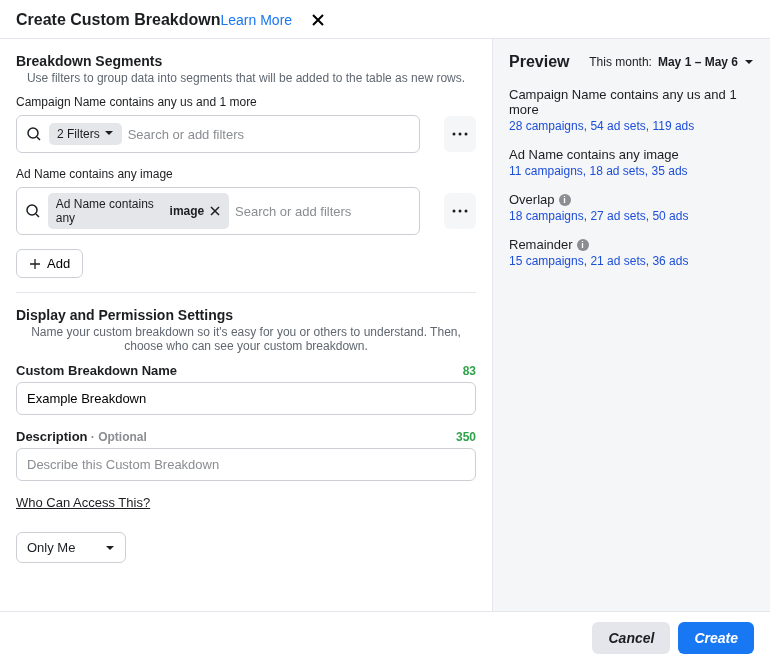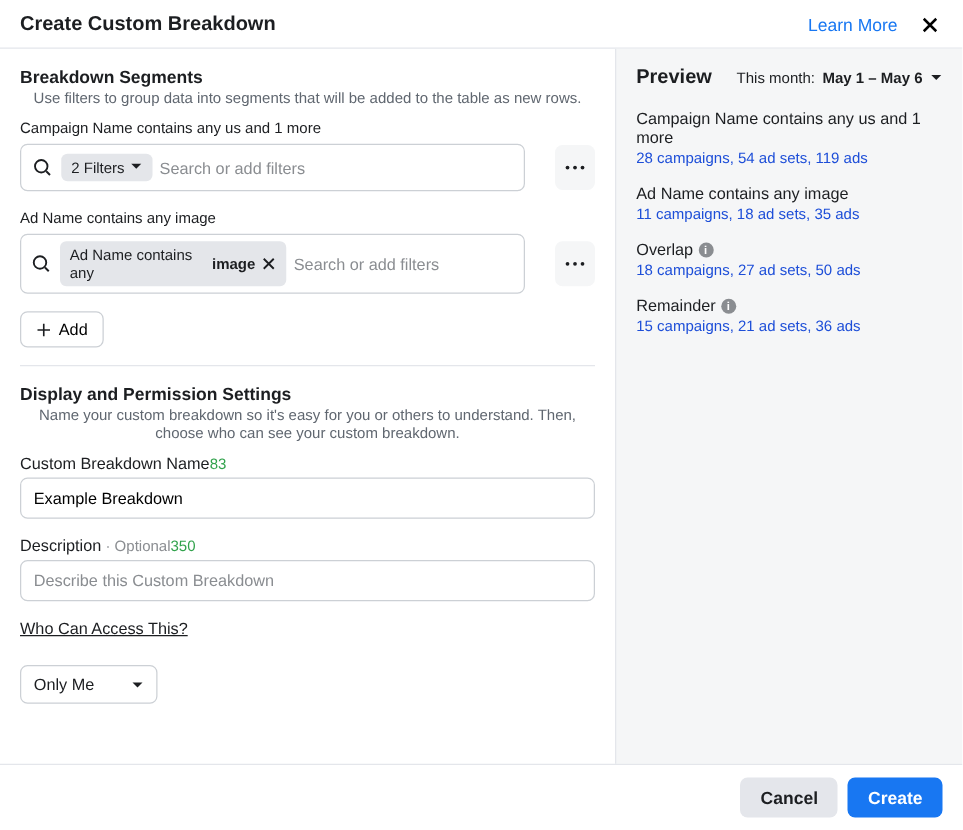--- a/index.html
+++ b/index.html
@@ -1,18 +1,18 @@
 <!DOCTYPE html>
 <html><head>
 <meta charset="utf-8">
 <style>
   * { box-sizing: border-box; margin: 0; padding: 0; }
   body { font-family: -apple-system, BlinkMacSystemFont, "Segoe UI", Helvetica, Arial, sans-serif; font-size: 13px; color: #1c1e21; width: 770px; height: 664px; overflow: hidden; background: #fff; }
   .dialog { display: flex; flex-direction: column; height: 100%; }
-  .header { display: flex; align-items: center; justify-content: space-between; padding: 10px 16px 8px 16px; border-bottom: 1px solid #e4e6eb; }
+  .header { display: flex; align-items: center; padding: 10px 16px 8px 16px; border-bottom: 1px solid #e4e6eb; }
   .header-title { font-size: 16px; font-weight: 700; }
   .header-right { display: flex; align-items: center; gap: 16px; }
   .learn-more { color: #1877f2; text-decoration: none; font-size: 14px; cursor: pointer; }
   .close-x { width: 20px; height: 20px; cursor: pointer; display: flex; align-items: center; justify-content: center; }
   .close-x svg { width: 16px; height: 16px; }
   .body { display: flex; flex: 1; min-height: 0; }
   .left { width: 492px; padding: 14px 16px 0 16px; overflow: auto; }
   .right { flex: 1; background: #f5f6f7; border-left: 1px solid #e4e6eb; padding: 14px 16px; }
   .section-title { font-size: 14px; font-weight: 700; margin-bottom: 2px; }
   .section-sub { font-size: 12px; color: #606770; margin-bottom: 10px; text-align: center; }
@@ -26,39 +26,39 @@
   .chip-caret svg { width: 10px; height: 10px; }
   .chip-x { display: flex; align-items: center; justify-content: center; width: 14px; height: 14px; cursor: pointer; }
   .chip-x svg { width: 12px; height: 12px; }
   .filter-input { flex: 1; border: none; outline: none; font-size: 13px; color: #1c1e21; }
   .filter-input::placeholder { color: #8a8d91; }
   .more-btn { width: 32px; height: 36px; background: #f5f6f7; border: none; border-radius: 6px; display: flex; align-items: center; justify-content: center; cursor: pointer; }
   .more-btn svg { width: 16px; height: 4px; }
   .add-btn { display: inline-flex; align-items: center; gap: 6px; border: 1px solid #ccd0d5; border-radius: 6px; padding: 6px 12px; font-size: 13px; background: #fff; cursor: pointer; }
   .add-btn svg { width: 12px; height: 12px; }
   .divider { border: none; border-top: 1px solid #e4e6eb; margin: 14px 0; }
-  .field-row { display: flex; align-items: center; margin-bottom: 4px; }
+  .field-row { display: flex; justify-content: space-between; align-items: center; margin-bottom: 4px; font-weight: bold; }
   .field-label { font-size: 13px; }
   .counter { font-size: 12px; }
   .counter.green { color: #31a24c; }
   .text-input { width: 100%; border: 1px solid #ccd0d5; border-radius: 6px; padding: 8px 10px; font-size: 13px; outline: none; margin-bottom: 14px; }
   .text-input::placeholder { color: #8a8d91; }
   .optional { color: #8a8d91; font-size: 12px; }
   .select-box { display: inline-flex; align-items: center; justify-content: space-between; border: 1px solid #ccd0d5; border-radius: 6px; padding: 7px 10px; font-size: 13px; min-width: 110px; cursor: pointer; gap: 16px; }
   .select-box svg { width: 10px; height: 10px; }
   .preview-header { display: flex; align-items: center; justify-content: space-between; margin-bottom: 16px; }
   .preview-title { font-size: 16px; font-weight: 700; }
   .date-range { font-size: 12px; display: flex; align-items: center; gap: 6px; cursor: pointer; }
   .date-range svg { width: 10px; height: 10px; }
   .pv-item { margin-bottom: 14px; }
   .pv-name { font-size: 13px; display: flex; align-items: center; gap: 4px; }
   .pv-stats { font-size: 12px; color: #1d4ed8; margin-top: 2px; }
   .info-icon { display: inline-flex; width: 12px; height: 12px; border-radius: 50%; background: #8a8d91; color: #fff; align-items: center; justify-content: center; font-size: 9px; font-weight: 700; }
   .footer { border-top: 1px solid #e4e6eb; padding: 10px 16px; display: flex; justify-content: flex-end; gap: 8px; }
-  .btn { border: none; border-radius: 6px; padding: 8px 16px; font-size: 14px; font-weight: 600; cursor: pointer; }
+  .btn { border: none; border-radius: 6px; padding: 8px 16px; font-size: 14px; font-weight: 600; cursor: pointer; font-style: italic; }
   .btn-cancel { background: #e4e6eb; color: #1c1e21; }
   .btn-primary { background: #1877f2; color: #fff; }
 </style>
 </head>
 <body>
 
 <div class="dialog">
 
   <div class="header">
     <div class="header-title">Create Custom Breakdown</div>

